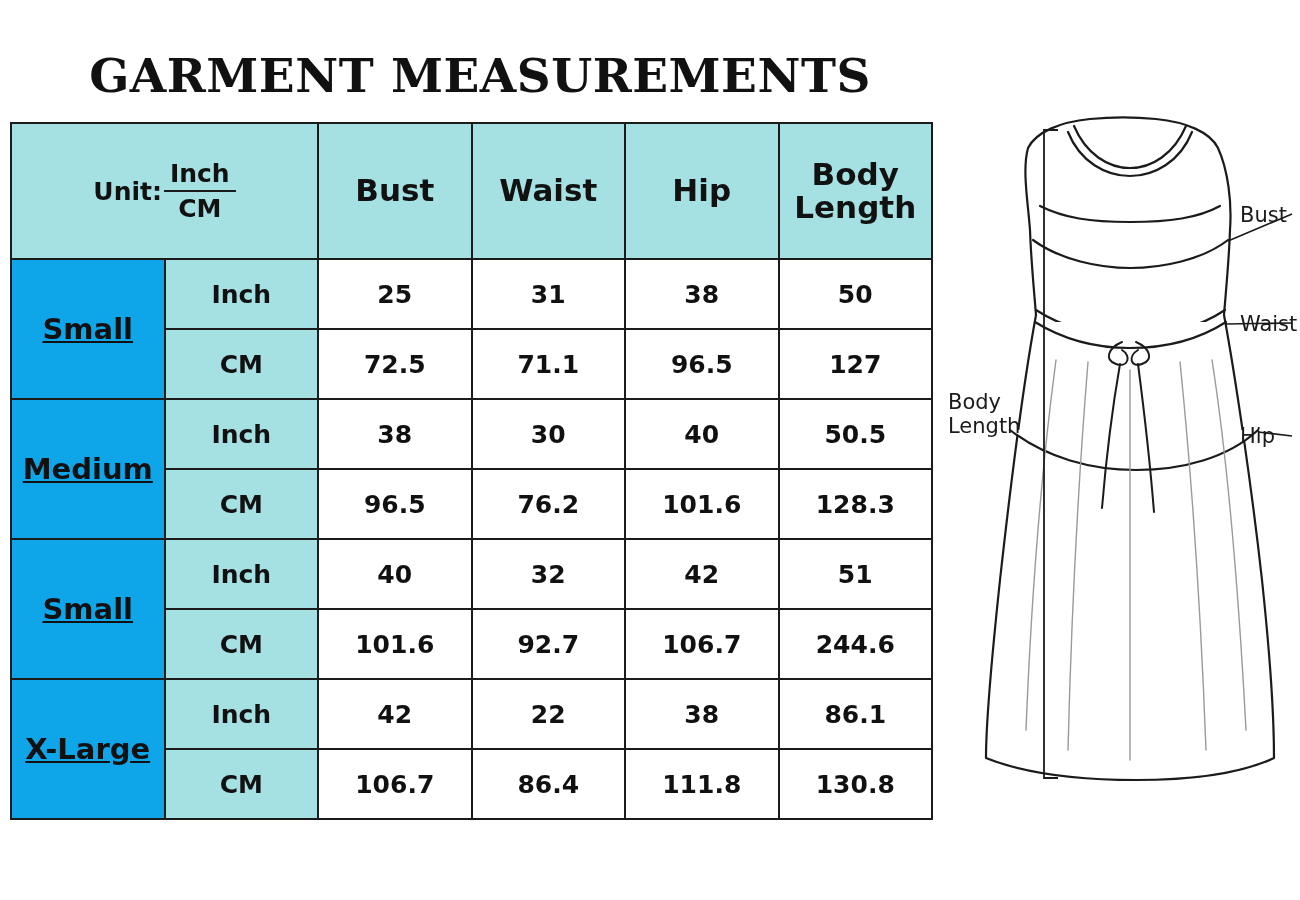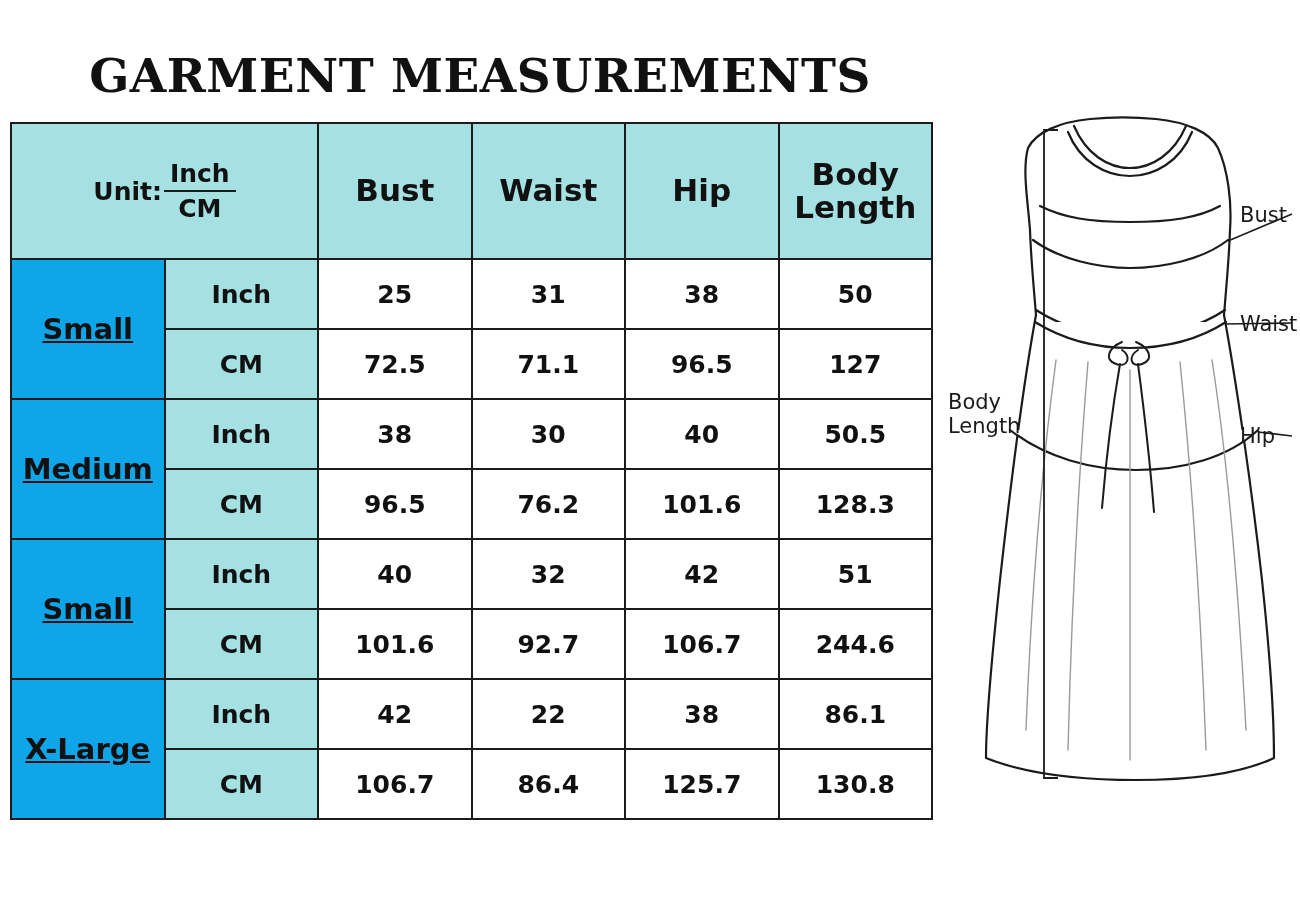--- a/index.html
+++ b/index.html
@@ -223,21 +223,21 @@
           <td class="unitcell">Inch</td>
           <td class="valcell">42</td>
           <td class="valcell">22</td>
           <td class="valcell">38</td>
           <td class="valcell">86.1</td>
         </tr>
         <tr class="r-data">
           <td class="unitcell">CM</td>
           <td class="valcell">106.7</td>
           <td class="valcell">86.4</td>
-          <td class="valcell">125.7</td>
+          <td class="valcell">111.8</td>
           <td class="valcell">130.8</td>
         </tr>
       </tbody>
     </table>
   </div>
 
 
   <div class="figure">
     <svg width="360" height="700" viewBox="0 0 360 700">
 

